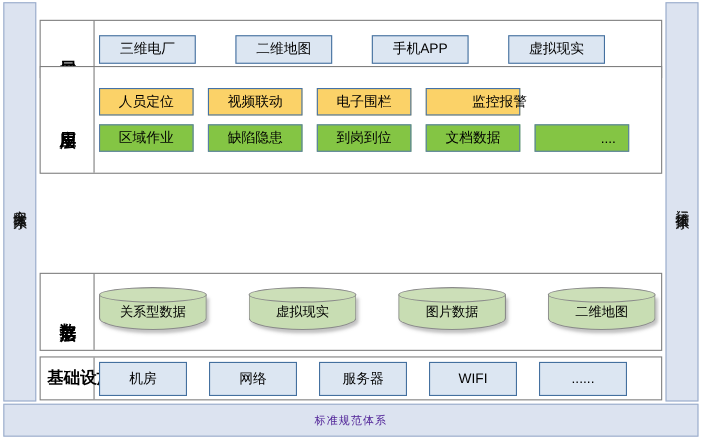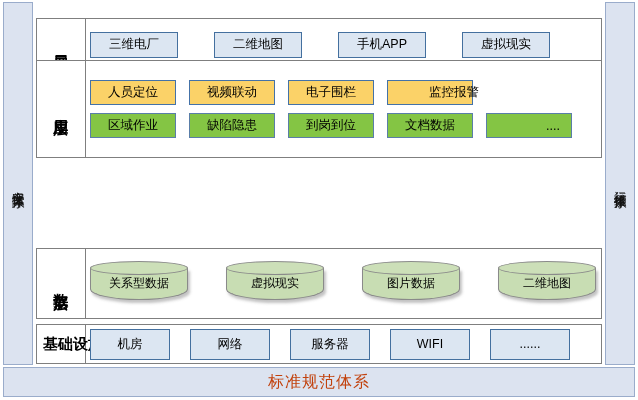--- a/index.html
+++ b/index.html
@@ -51,22 +51,22 @@
     width: 632px;
     height: 30px;
     box-sizing: border-box;
     background: #dce3f0;
     border: 1px solid #9aaccb;
     display: flex;
     align-items: center;
     justify-content: center;
   }
   .bottom-bar-text {
-    font-size: 16px;
-    color: #c2410c;
+    font-size: 10px;
+    color: #4c1d95;
     letter-spacing: 1px;
   }
 
   
   .layer {
     position: absolute;
     left: 36px;
     width: 566px;
     box-sizing: border-box;
     background: #ffffff;

